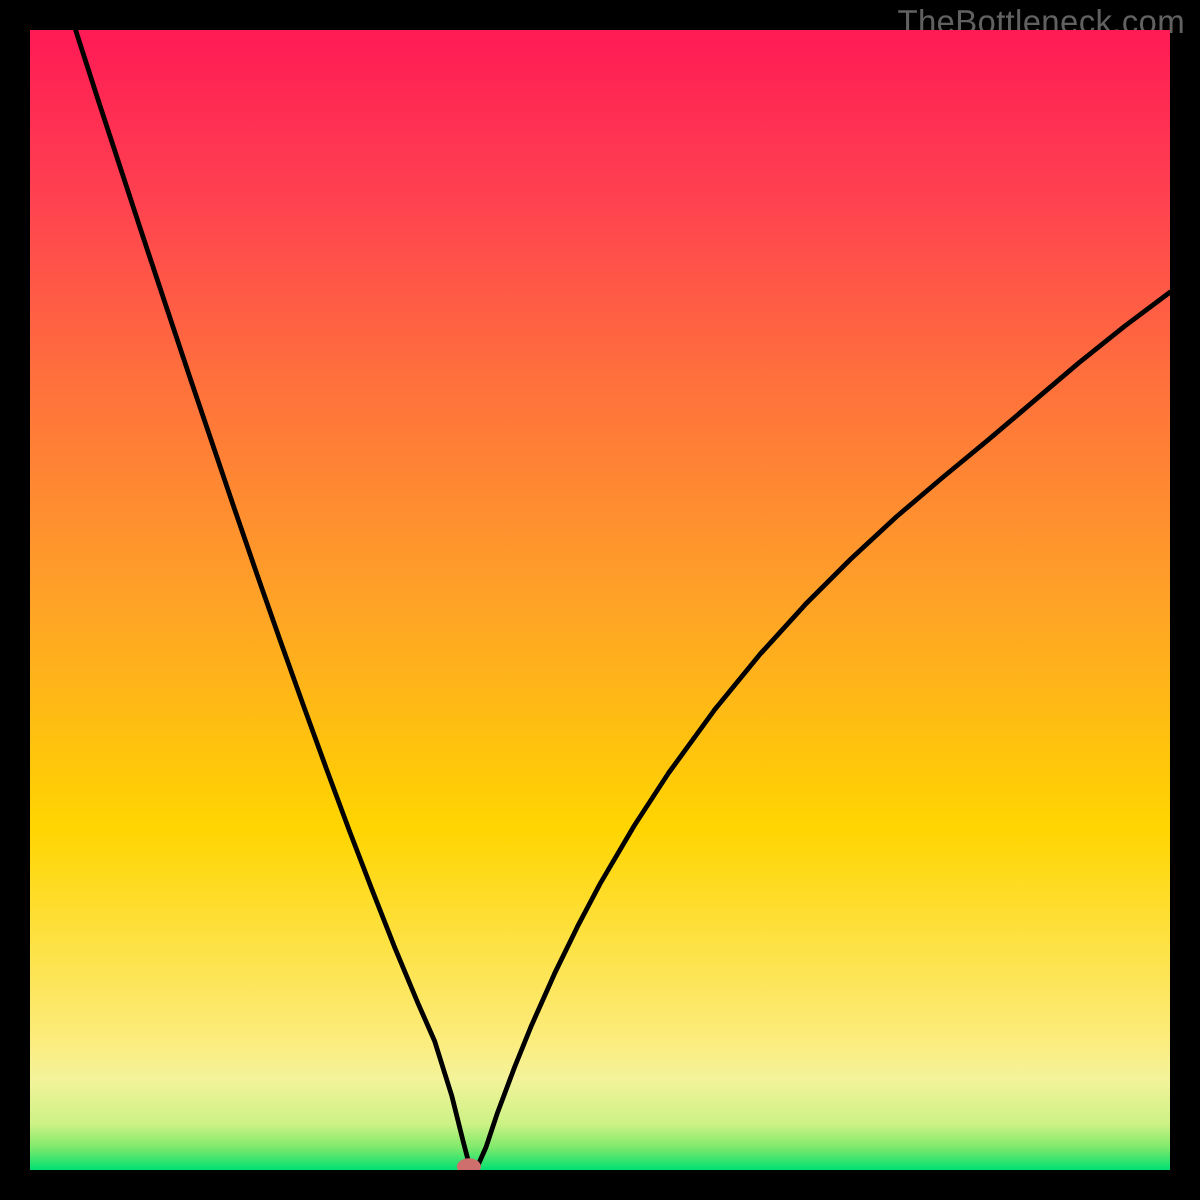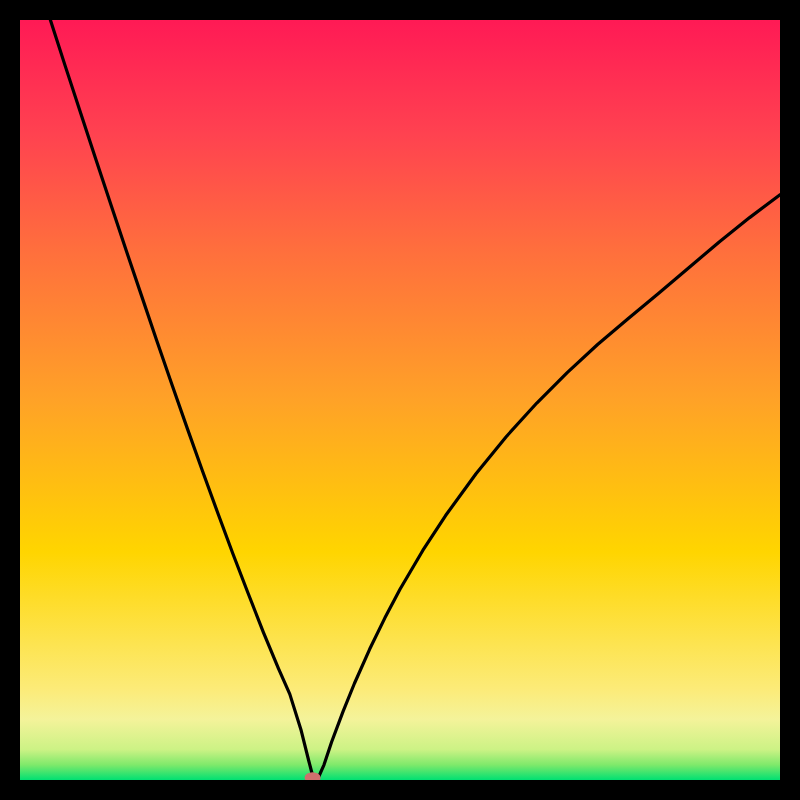--- a/index.html
+++ b/index.html
@@ -33,20 +33,21 @@
     font-size: 22px;
     font-weight: 500;
     color: #616161;
     letter-spacing: 0.2px;
   }
 </style>
 </head>
 <body>
 
 <div class="frame">
+  <div class="watermark">TheBottleneck.com</div>
   <svg class="plot" viewBox="0 0 760 760" preserveAspectRatio="none">
     <defs>
       <linearGradient id="bg-grad" x1="0" y1="1" x2="0" y2="0">
           <stop offset="0%" stop-color="#00e072"></stop>
           <stop offset="2%" stop-color="#7fe96b"></stop>
           <stop offset="4%" stop-color="#ccf285"></stop>
           <stop offset="8%" stop-color="#f4f39a"></stop>
           <stop offset="12%" stop-color="#fceb78"></stop>
           <stop offset="30%" stop-color="#ffd500"></stop>
           <stop offset="50%" stop-color="#ffa227"></stop>

